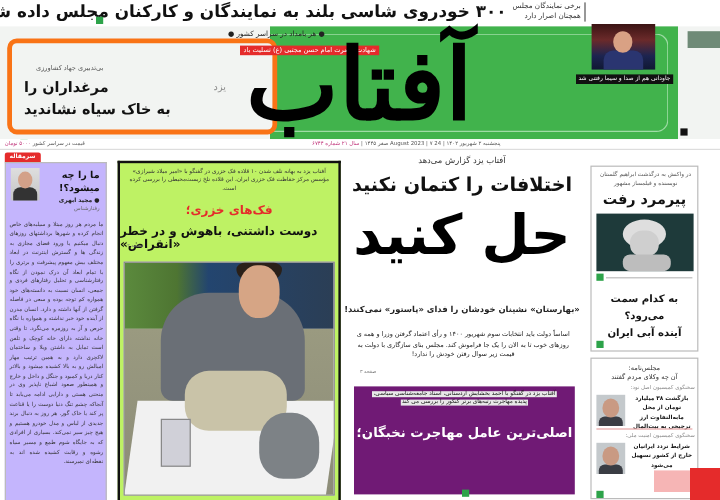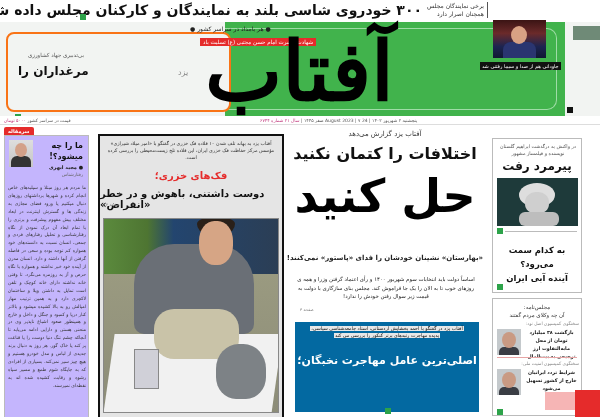--- a/index.html
+++ b/index.html
@@ -9,21 +9,21 @@
   
   .top-strip { position: absolute; left: 0; top: 0; width: 600px; height: 22px; background: #fff; }
   .top-headline { position: absolute; right: 178px; top: 2px; font-weight: bold; font-size: 14px; color: #111; white-space: nowrap; letter-spacing: -0.3px; }
   .top-kicker { position: absolute; right: 112px; top: 2px; width: 62px; font-size: 6px; line-height: 8px; color: #333; border-right: 1px solid #555; padding-right: 3px; }
   .top-page { position: absolute; left: 80px; top: 14px; width: 6px; height: 6px; background: #2da34a; }
 
   
   .masthead { position: absolute; left: 0; top: 22px; width: 600px; height: 94px; background: #f2f4f2; }
   .green-band { position: absolute; left: 225px; top: 0; width: 340px; height: 94px; background: #41b34c; }
   .green-band .inner-line { position: absolute; left: 0; right: 8px; top: 6px; bottom: 6px; border: 1px solid #9fdca6; border-left: none; border-radius: 0 10px 10px 0; }
-  .masthead-frame { position: absolute; left: 6px; top: 10px; width: 225px; height: 80px; border: 2px solid #f97316; border-radius: 8px; background: #f2f4f2; }
+  .masthead-frame { position: absolute; left: 6px; top: 10px; width: 225px; height: 80px; border: 4px solid #f97316; border-radius: 8px; background: #f2f4f2; }
 
   .logo { position: absolute; left: 205px; top: 8px; font-family: "DejaVu Serif", serif; font-weight: bold; font-size: 82px; line-height: 82px; color: #000; letter-spacing: -4px; direction: rtl; }
   .logo-dot { position: absolute; left: 178px; top: 46px; font-size: 8px; color: #888; }
   .distribution { position: absolute; left: 190px; top: 3px; font-size: 6px; color: #222; white-space: nowrap; }
   .condolence { position: absolute; left: 200px; top: 16px; background: #e52b2b; color: #fff; font-size: 5.5px; padding: 1px 3px; white-space: nowrap; }
 
   .left-box-kicker { position: absolute; left: 20px; top: 18px; font-size: 5.5px; color: #555; }
   .left-box-title1 { position: absolute; left: 10px; top: 30px; font-size: 12px; font-weight: bold; color: #111; }
   .left-box-title2 { position: absolute; left: 10px; top: 48px; font-size: 12px; font-weight: bold; color: #111; }
   .left-box-page { position: absolute; left: 7px; top: 80px; width: 6px; height: 6px; background: #2da34a; }
@@ -48,21 +48,21 @@
   .editorial { position: absolute; left: 4px; top: 135px; width: 85px; height: 282px; border: 1px solid #bbb; border-bottom: none; background: #c4b5fd; }
   .editorial-photo { position: absolute; left: 4px; top: 4px; width: 24px; height: 27px; background: linear-gradient(180deg,#dedede,#c5c5c5); }
   .editorial-photo .head { position: absolute; left: 6px; top: 3px; width: 12px; height: 14px; background: #d3a189; border-radius: 50%; }
   .editorial-photo .coat { position: absolute; left: 2px; top: 16px; width: 20px; height: 11px; background: #333; border-radius: 6px 6px 0 0; }
   .editorial-title { position: absolute; right: 5px; top: 4px; width: 50px; font-size: 8px; font-weight: bold; line-height: 11px; text-align: right; }
   .editorial-author { position: absolute; right: 5px; top: 28px; font-size: 5px; font-weight: bold; color: #222; }
   .editorial-author-role { position: absolute; right: 5px; top: 36px; font-size: 4.5px; color: #666; }
   .editorial-body { position: absolute; left: 3px; top: 48px; width: 78px; font-size: 4.6px; line-height: 7.9px; text-align: justify; color: #333; }
 
   
-  .feature { position: absolute; left: 98px; top: 134px; width: 186px; height: 283px; border: 2px solid #111; border-bottom: none; background: #e5e5e5; }
+  .feature { position: absolute; left: 98px; top: 134px; width: 186px; height: 283px; border: 2px solid #111; border-bottom: none; background: #bef264; }
   .feature-intro { position: absolute; left: 6px; top: 4px; width: 170px; font-size: 4.8px; line-height: 7px; text-align: center; color: #333; }
   .feature-kicker { position: absolute; left: 0; width: 100%; top: 34px; text-align: center; font-size: 10px; font-weight: bold; color: #e52b2b; }
   .feature-title { position: absolute; left: 0; width: 100%; top: 52px; text-align: left; font-size: 10px; font-weight: bold; color: #111; }
   .feature-page { position: absolute; left: 6px; top: 66px; font-size: 4px; color: #777; }
   .feature-photo { position: absolute; left: 3px; top: 82px; width: 176px; height: 195px; background: #ddd; border: 1px solid #888; overflow: hidden; }
   .fp-bg-top { position: absolute; left: 0; top: 0; width: 100%; height: 55px; background: linear-gradient(90deg,#5b8a3d 0%,#4e7532 25%,#23456f 40%,#2b3e55 100%); }
   .fp-ground { position: absolute; left: 0; top: 55px; width: 100%; height: 140px; background: linear-gradient(180deg,#9a9a80 0%,#8c8c78 100%); }
   .fp-sheet { position: absolute; left: 5px; top: 115px; width: 168px; height: 80px; background: #f1f1f1; transform: skewX(-8deg); }
   .fp-hoodie { position: absolute; left: 30px; top: 25px; width: 120px; height: 90px; background: #6a6f76; border-radius: 40px 40px 10px 10px; }
   .fp-head { position: absolute; left: 95px; top: 2px; width: 34px; height: 44px; background: #d6a585; border-radius: 45%; }
@@ -72,21 +72,21 @@
   .fp-cup { position: absolute; left: 30px; top: 130px; width: 25px; height: 40px; background: rgba(200,200,210,0.8); border: 1px solid #888; }
 
   
   .main-kicker { position: absolute; left: 285px; width: 200px; top: 130px; text-align: center; font-size: 7px; color: #333; }
   .main-title1 { position: absolute; left: 285px; width: 200px; top: 144px; text-align: center; font-size: 16px; font-weight: bold; color: #111; letter-spacing: -0.5px; }
   .main-title2 { position: absolute; left: 285px; width: 200px; top: 168px; text-align: center; font-size: 46px; line-height: 56px; font-weight: bold; color: #000; font-family: "DejaVu Sans", sans-serif; }
   .main-sub { position: absolute; left: 285px; width: 200px; top: 254px; text-align: center; font-size: 7px; font-weight: bold; color: #222; }
   .main-body { position: absolute; left: 293px; width: 186px; top: 275px; text-align: center; font-size: 5.4px; line-height: 8.5px; color: #222; }
   .main-page { position: absolute; left: 300px; top: 307px; font-size: 4px; color: #777; }
 
-  .grey-box { position: absolute; left: 295px; top: 322px; width: 184px; height: 90px; background: #0369a1; }
+  .grey-box { position: absolute; left: 295px; top: 322px; width: 184px; height: 90px; background: #701a75; }
   .grey-box-intro { position: absolute; left: 4px; top: 4px; width: 176px; text-align: center; font-size: 4.8px; line-height: 6.5px; color: #111; }
   .grey-box-intro span { background: #e8e8e8; padding: 0 1px; }
   .grey-box-title1 { position: absolute; left: 0; width: 100%; top: 32px; text-align: center; font-size: 11px; font-weight: bold; color: #fff; }
   .grey-box-title2 { position: absolute; left: 0; width: 100%; top: 52px; text-align: center; font-size: 18px; font-weight: bold; color: #fff; }
   .grey-box-page { position: absolute; left: 385px; top: 408px; width: 6px; height: 6px; background: #2da34a; }
 
   
   .right-col { position: absolute; left: 489px; top: 134px; width: 101px; height: 282px; }
   .obit { position: absolute; left: 3px; top: 4px; width: 90px; height: 155px; border: 1px solid #bbb; background: #fff; }
   .obit-intro { position: absolute; left: 3px; top: 4px; width: 84px; text-align: center; font-size: 4.8px; line-height: 7px; color: #555; }
@@ -125,20 +125,21 @@
   <div class="top-page"></div>
 </div>
 
 <div class="masthead">
   <div class="green-band">
     <div class="inner-line"></div>
   </div>
   <div class="masthead-frame">
     <div class="left-box-kicker">بی‌تدبیری جهاد کشاورزی</div>
     <div class="left-box-title1">مرغداران را</div>
+    <div class="left-box-title2">به خاک سیاه نشاندید</div>
     <div class="left-box-page"></div>
   </div>
   <div class="distribution">● هر بامداد در سراسر کشور ●</div>
   <div class="condolence">شهادت حضرت امام حسن مجتبی (ع) تسلیت باد</div>
   <div class="logo">آفتاب</div>
   <div class="logo-dot">یزد</div>
 
   <div class="tv-photo">
     <div class="suit"></div>
     <div class="face"></div>

